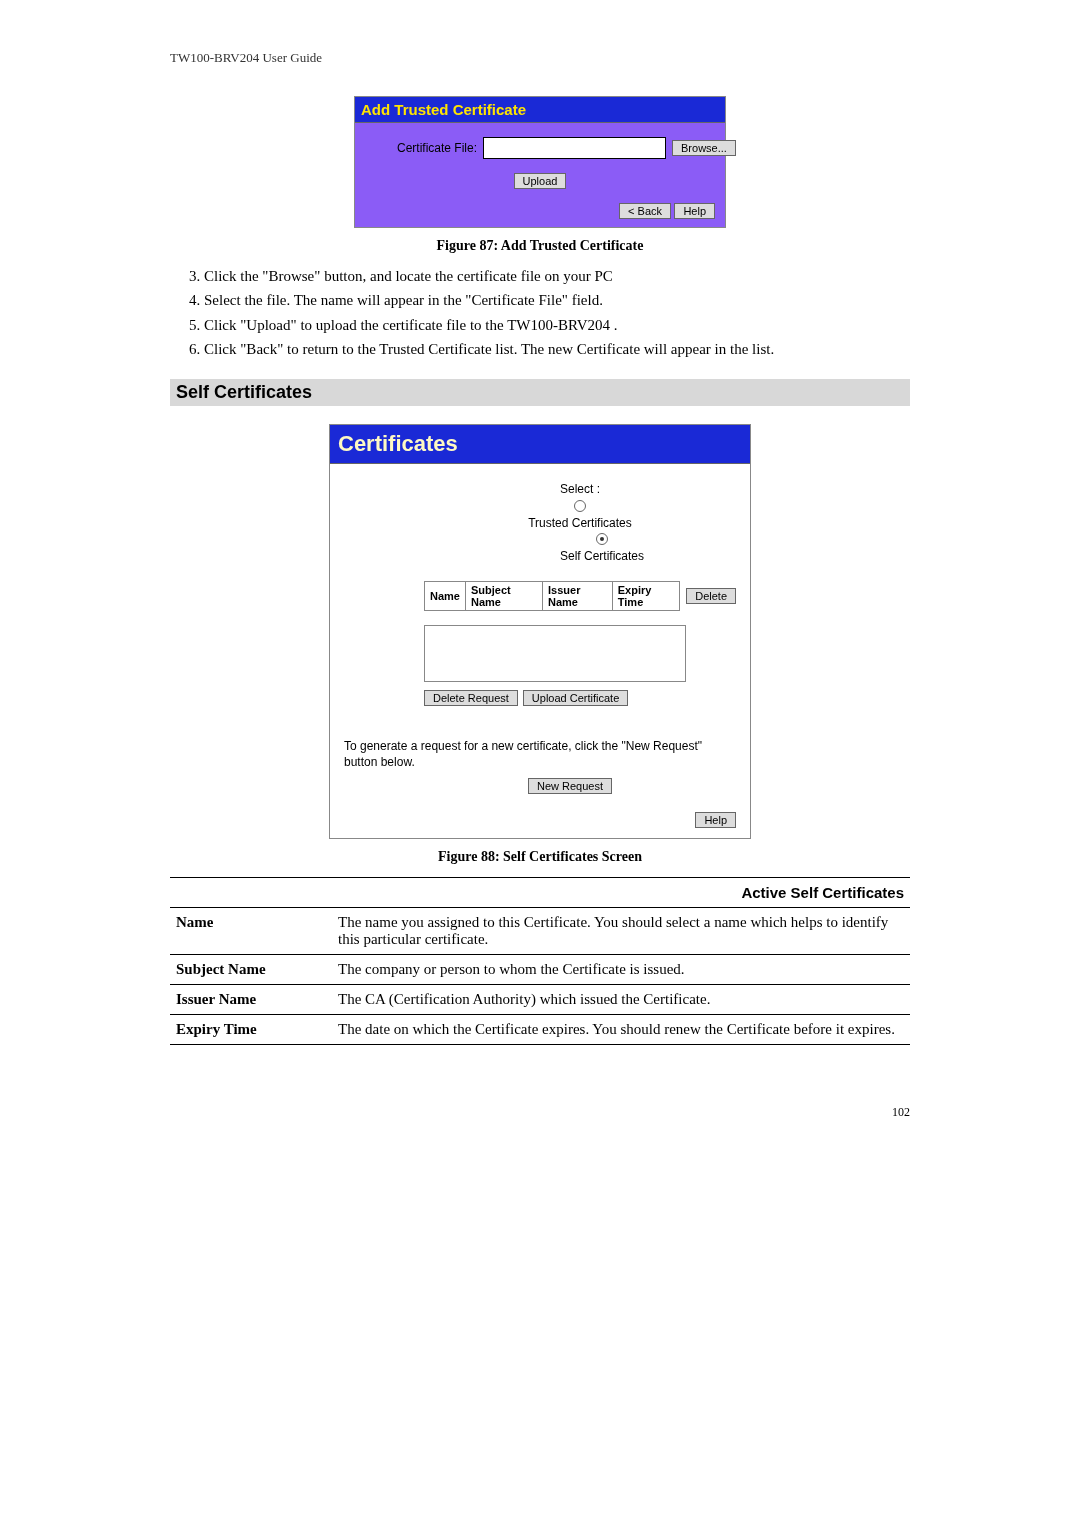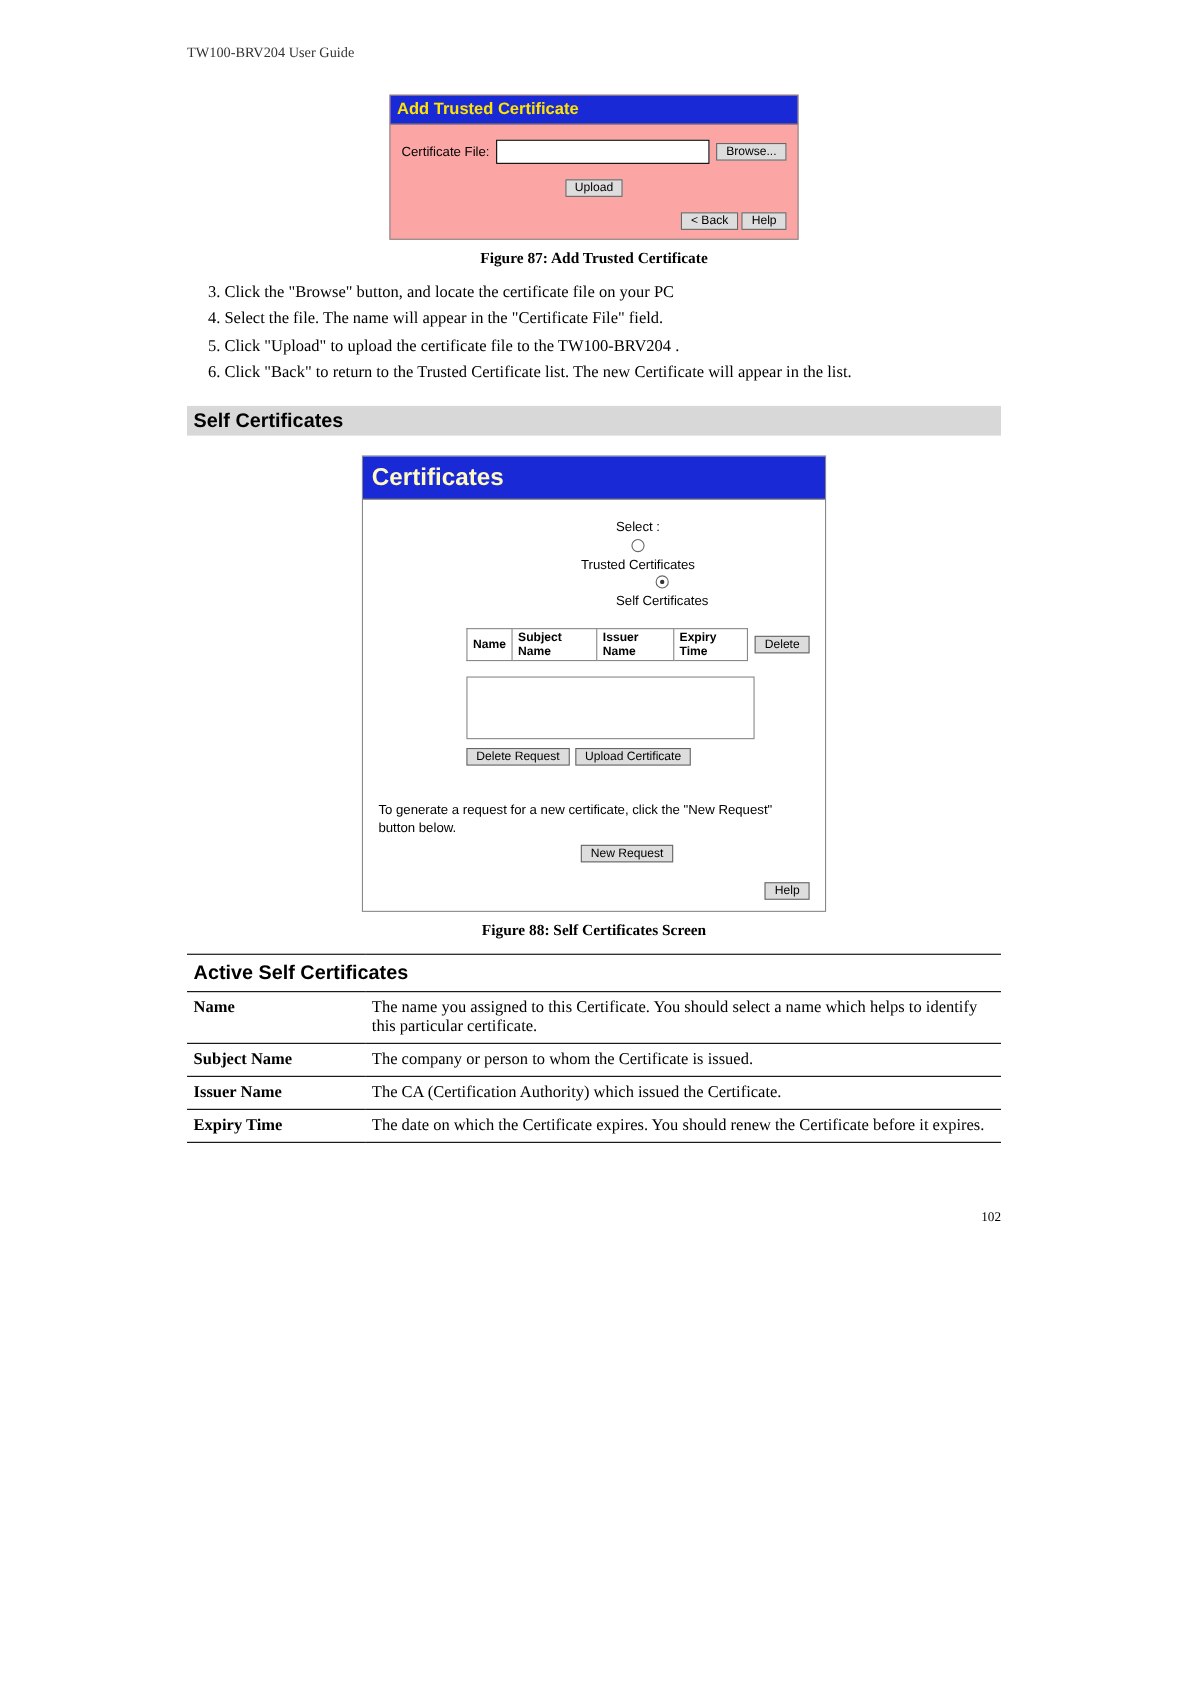--- a/index.html
+++ b/index.html
@@ -4,55 +4,55 @@
 <style>
   body {
     margin: 0;
     padding: 0;
     background: #fff;
     font-family: "Times New Roman", Times, serif;
     color: #000;
     width: 1080px;
   }
   .page {
-    padding: 40px 170px 60px 170px;
+    padding: 50px 170px 60px 170px;
   }
   .header-guide {
     font-size: 13px;
     color: #333;
     margin-bottom: 30px;
   }
 
   
   .fig87 {
     width: 370px;
     margin: 0 auto 10px auto;
     border: 1px solid #888;
-    background: #fca5a5;
+    background: #8b5cf6;
     font-family: Arial, Helvetica, sans-serif;
   }
   .fig87-title {
     background: #1a29d6;
     color: #ffe400;
     font-weight: bold;
     font-size: 15px;
     padding: 4px 6px;
     border-bottom: 1px solid #666;
   }
   .fig87-body {
     padding: 14px 10px 8px 10px;
     font-size: 12px;
   }
   .fig87-row1 {
     display: flex;
     align-items: center;
     gap: 6px;
     margin-bottom: 14px;
   }
-  .fig87-row1 label { white-space: nowrap; }
+  .fig87-row1 label { white-space: nowrap; margin-left: 32px; }
   .fig87-row1 input[type=text] {
     flex: 1;
     border: 1px solid #000;
     height: 18px;
     background: #fff;
   }
   .btn-emb {
     background: #ddd;
     border: 1px solid #666;
     font-size: 11px;
@@ -188,21 +188,22 @@
   }
   table.data-table td {
     border-top: 1px solid #000;
     border-bottom: 1px solid #000;
     padding: 6px 6px;
     vertical-align: top;
   }
   table.data-table tr.header td {
     font-family: Arial, Helvetica, sans-serif;
     font-weight: bold;
-    font-size: 18px;
+    font-size: 15px;
+    text-align: right;
   }
   table.data-table td.label {
     font-weight: bold;
     width: 150px;
   }
 
   .pagenum {
     text-align: right;
     font-size: 12px;
     margin-top: 60px;

